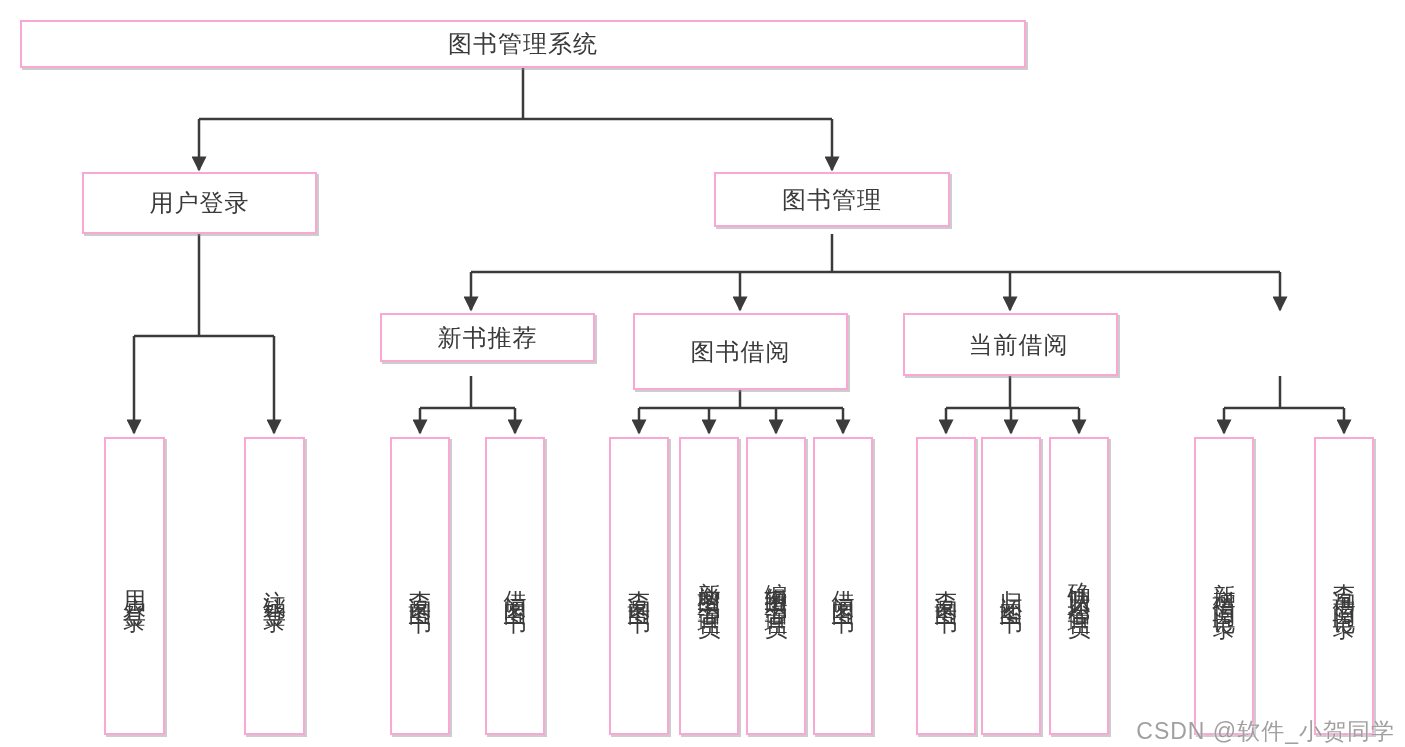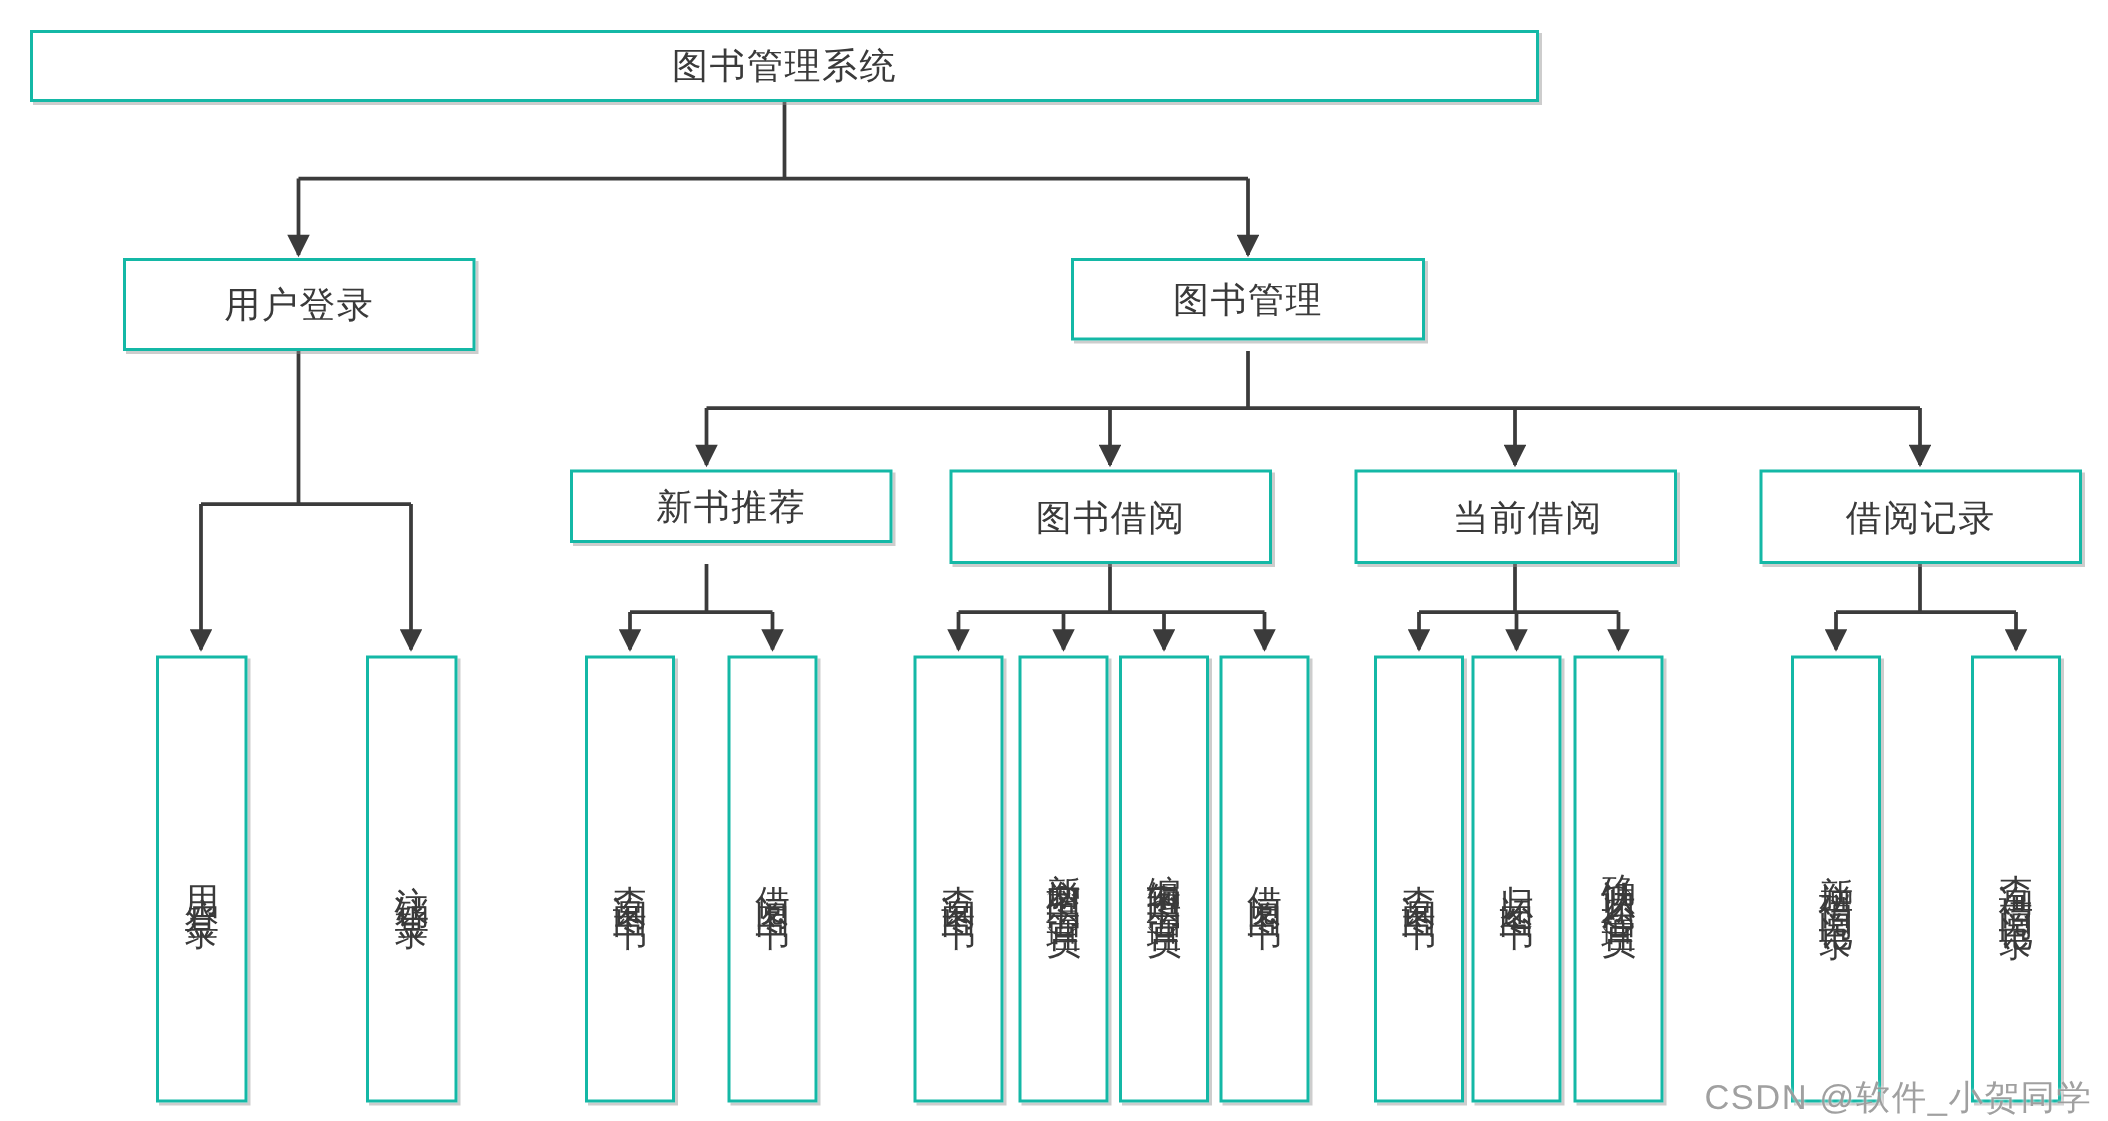--- a/index.html
+++ b/index.html
@@ -14,21 +14,21 @@
   #edges {
     position: absolute;
     left: 0; top: 0;
     width: 1405px; height: 747px;
     pointer-events: none;
   }
   .node {
     position: absolute;
     box-sizing: border-box;
     background: #ffffff;
-    border: 2px solid #14b8a6;
+    border: 2px solid #f9a8d4;
     box-shadow: 2px 2px 0 rgba(145,145,145,0.45);
     display: flex;
     align-items: center;
     justify-content: center;
     color: #3a3a3a;
   }
   .node-h { font-size: 24px; letter-spacing: 1px; white-space: nowrap; }
   .node-v { font-size: 23px; }
   .node-v .vtext {
     writing-mode: vertical-rl;
@@ -115,28 +115,25 @@
   <div class="node node-h" style="left:82px; top:172px; width:235px; height:62px;">
     <span>用户登录</span>
   </div>
   <div class="node node-h" style="left:714px; top:172px; width:236px; height:55px;">
     <span>图书管理</span>
   </div>
 
   <div class="node node-h" style="left:380px; top:313px; width:215px; height:49px;">
     <span>新书推荐</span>
   </div>
-  <div class="node node-h" style="left:633px; top:313px; width:215px; height:63px;">
+  <div class="node node-h" style="left:633px; top:313px; width:215px; height:77px;">
     <span>图书借阅</span>
   </div>
   <div class="node node-h" style="left:903px; top:313px; width:215px; height:63px;padding-left:16px;">
     <span>当前借阅</span>
-  </div>
-  <div class="node node-h" style="left:1173px; top:313px; width:215px; height:63px;">
-    <span>借阅记录</span>
   </div>
 
   <div class="node node-v" style="left:104px; top:437px; width:61px; height:298px;">
     <span class="vtext">用户登录</span>
   </div>
   <div class="node node-v" style="left:244px; top:437px; width:61px; height:298px;">
     <span class="vtext">注销登录</span>
   </div>
 
   <div class="node node-v" style="left:390px; top:437px; width:60px; height:298px;">

